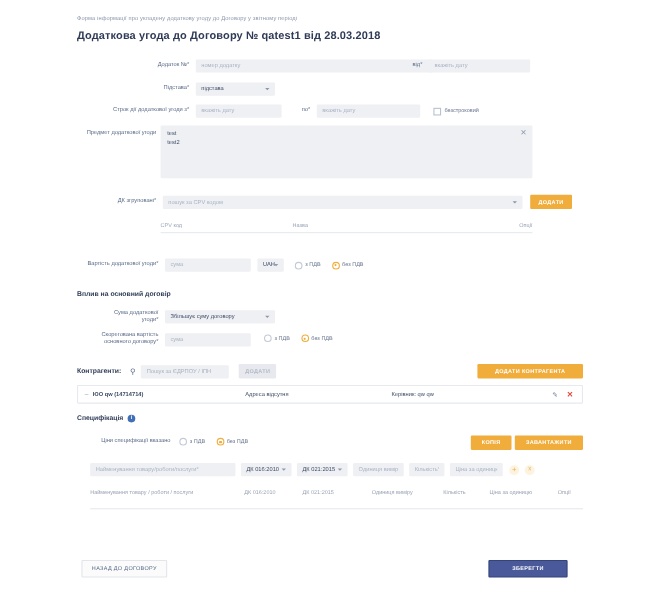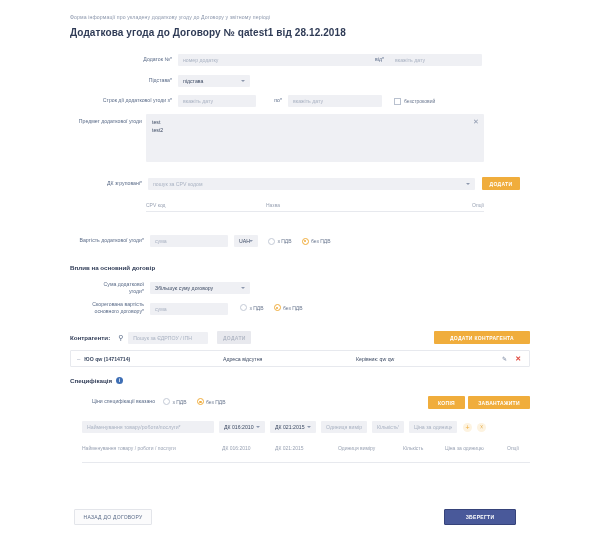--- a/index.html
+++ b/index.html
@@ -136,21 +136,21 @@
     justify-content: center; cursor: pointer; line-height: 1;
   }
   .hr { position: absolute; height: 1px; background: #e7e9ee; }
 </style>
 </head>
 <body>
 
 <div class="page">
 
   <div class="subtitle">Форма інформації про укладену додаткову угоду до Договору у звітному періоді</div>
-  <div class="page-title">Додаткова угода до Договору № qatest1 від 28.12.2018</div>
+  <div class="page-title">Додаткова угода до Договору № qatest1 від 28.03.2018</div>
 
   <div class="row" style="left:120px; top:54px;">
     <div class="lbl" style="width:52px;">Додаток №*</div>
     <input class="inp" style="width: 215px; margin-left: 6px;" placeholder="номер додатку">
   </div>
   <div class="row" style="left:370px; top:54px;">
     <div class="lbl" style="width:14px;">від*</div>
     <input class="inp" style="width: 92px; margin-left: 6px;" placeholder="вкажіть дату">
   </div>
 

